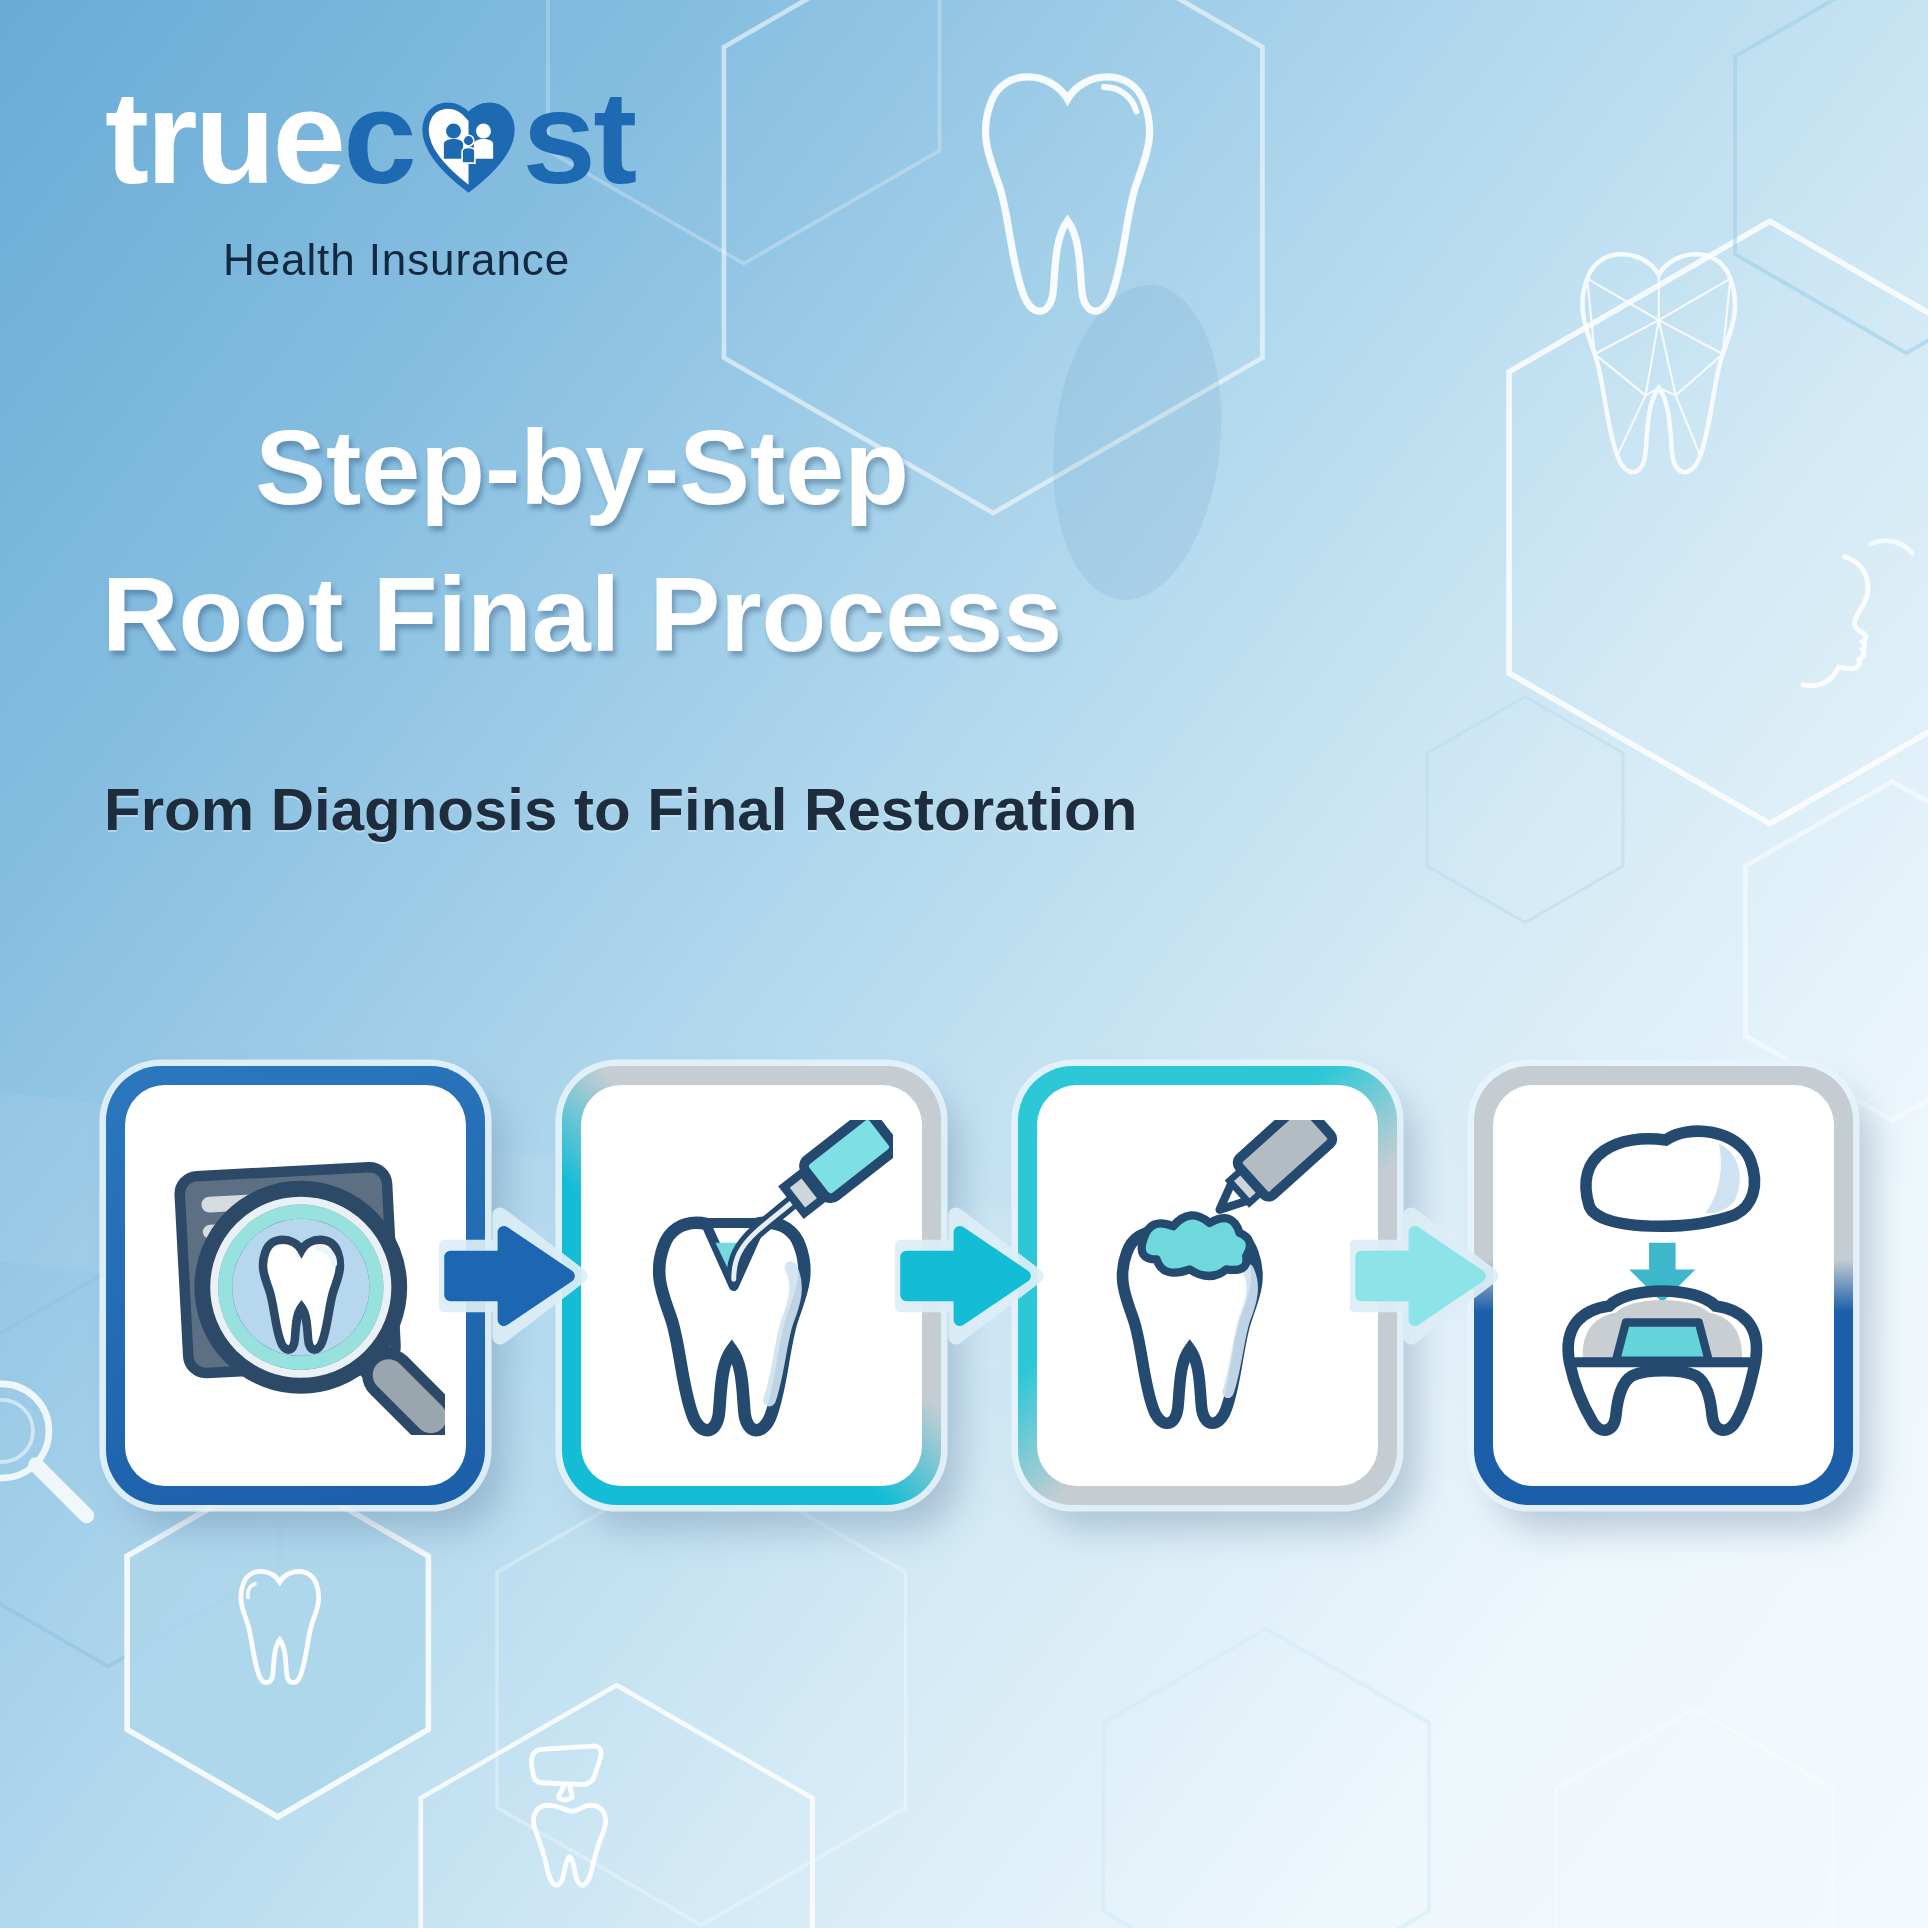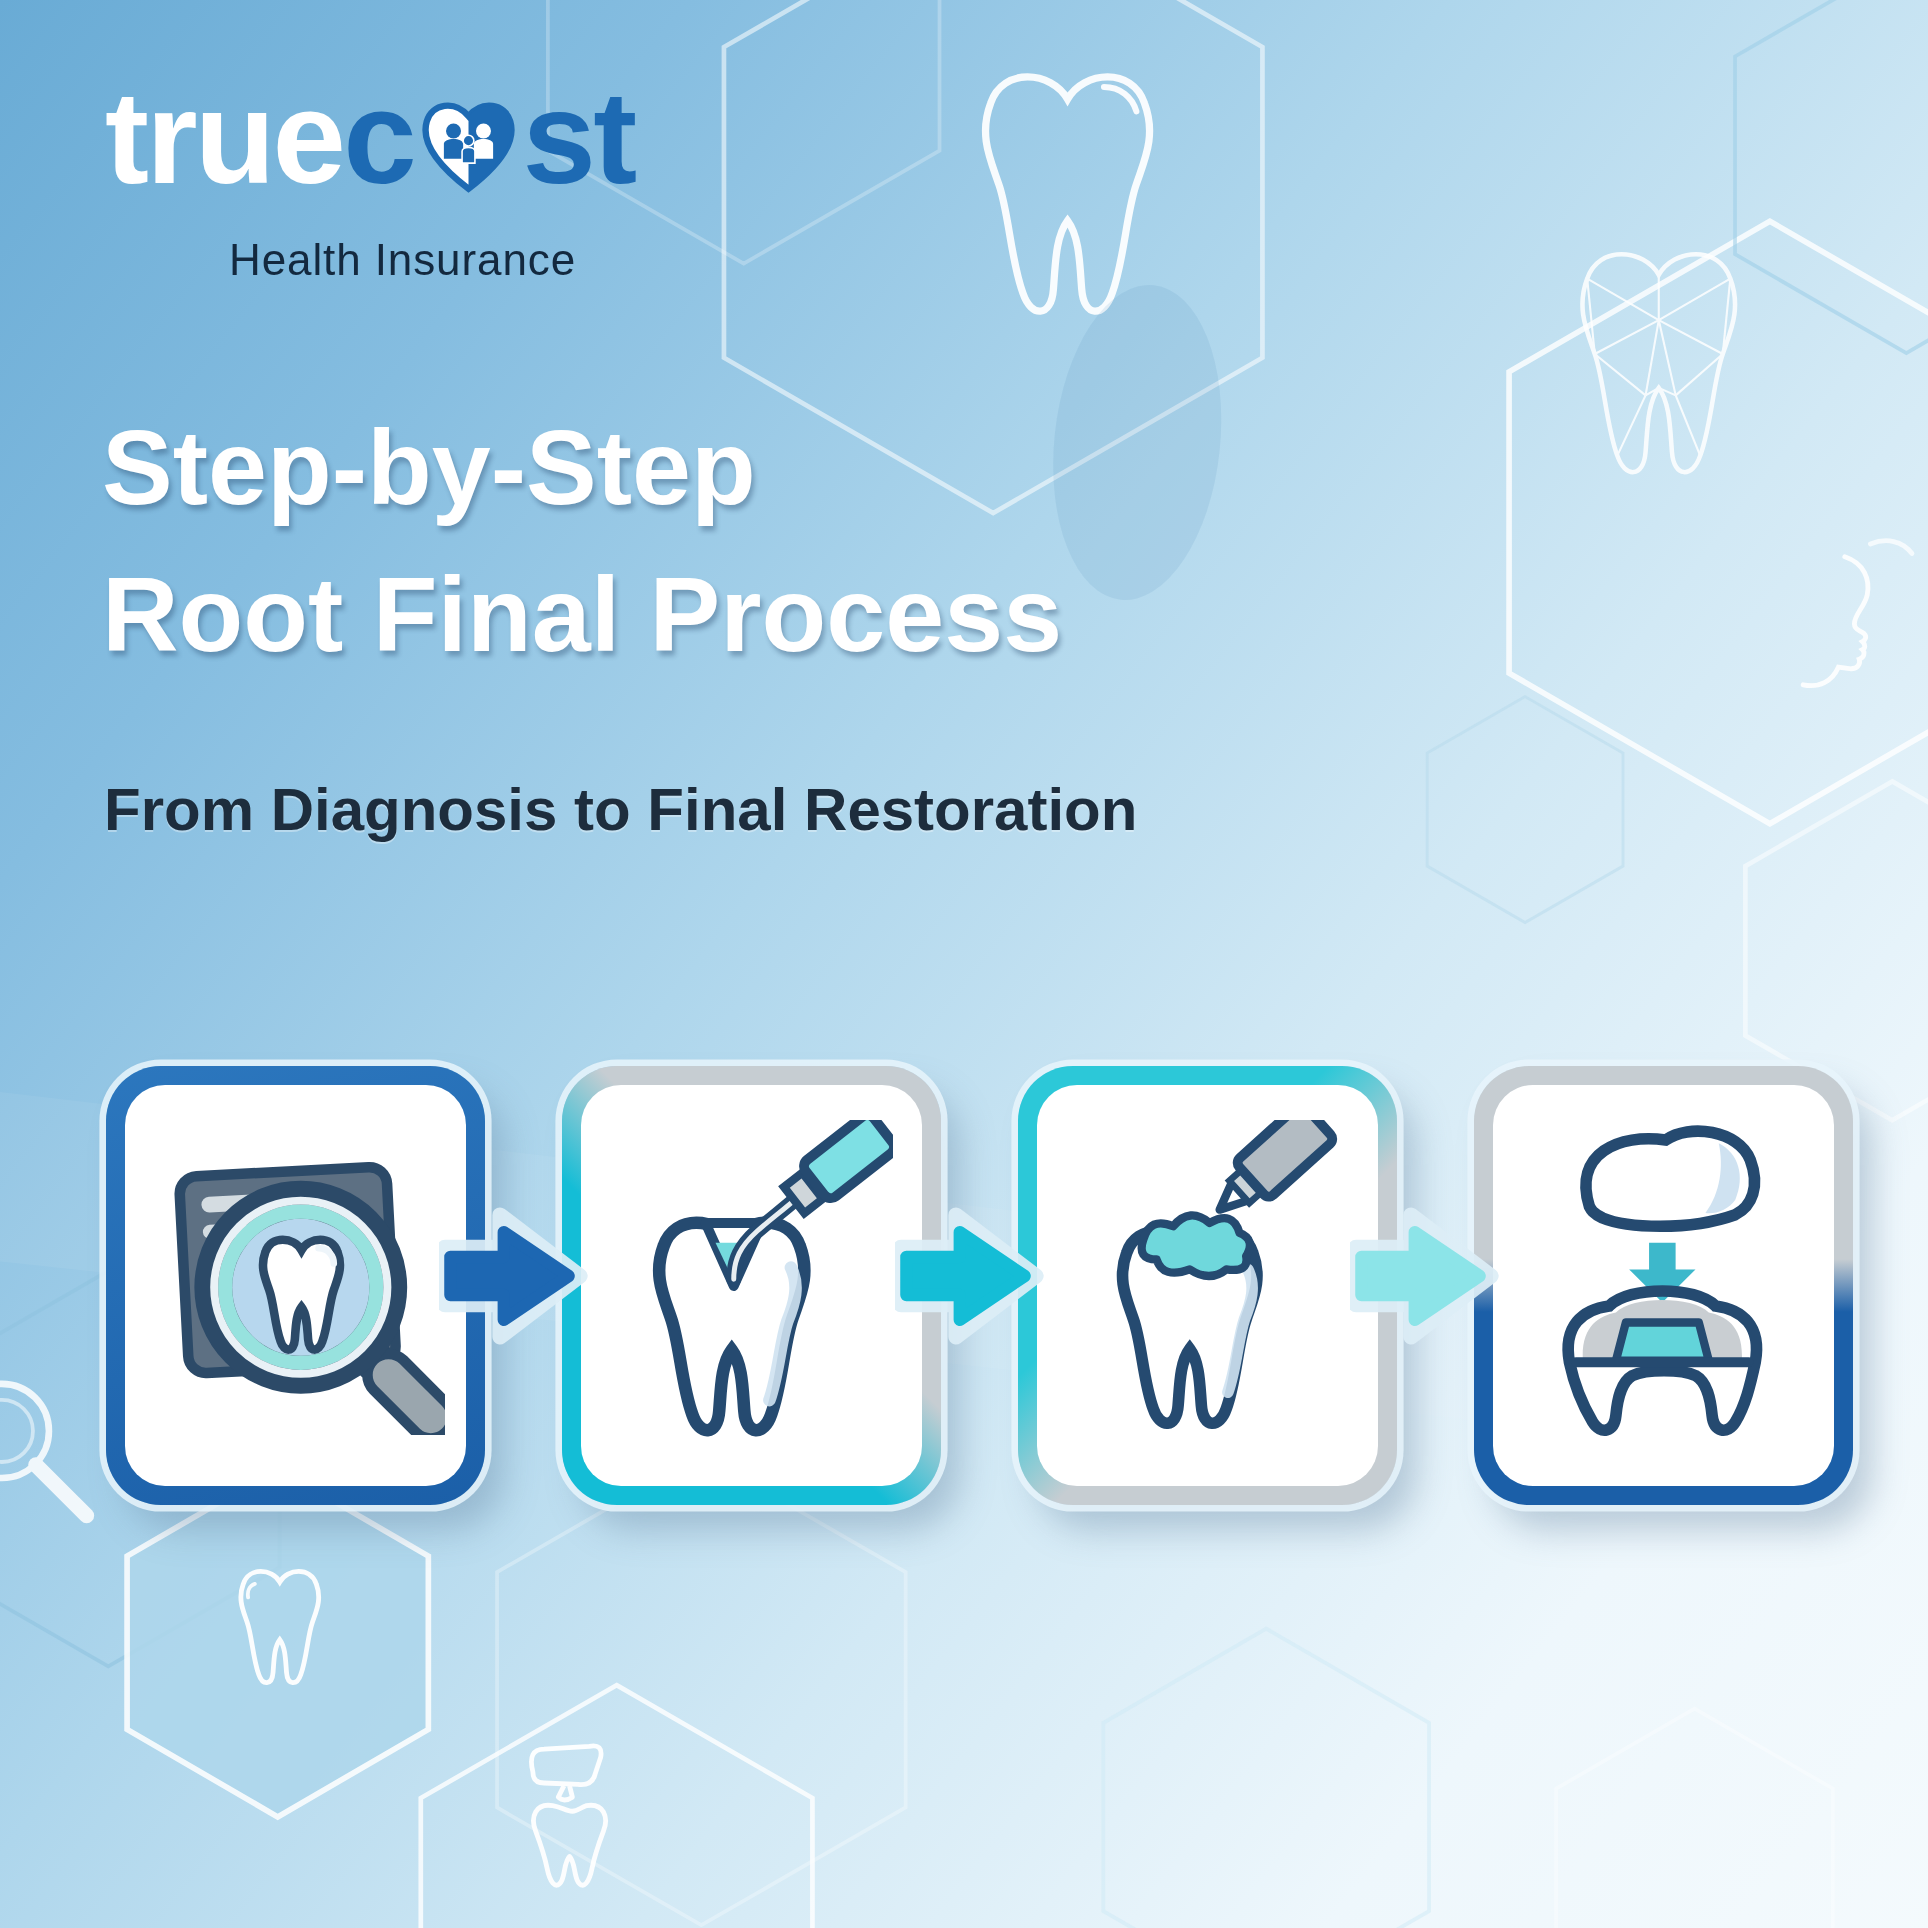--- a/index.html
+++ b/index.html
@@ -9,26 +9,26 @@
     background:linear-gradient(128deg,var(--bg_top,#69abd5) 0%,#85bde0 20%,var(--bg_mid,#aed6ec) 42%,#d2e9f5 62%,var(--bg_light,#eef7fc) 82%,#f4fafd 100%);
     padding-left:19px;
   }
   .deco{position:absolute;left:0;top:0;z-index:1;}
   
   .logo{position:absolute;left:105px;top:72px;z-index:3;display:flex;align-items:center;
         font-weight:bold;font-size:132px;letter-spacing:-2.8px;line-height:1;}
   .logo .lw{color:var(--logo_white,#fff);}
   .logo .lb{color:var(--brand_blue,#1d6ab3);}
   .logo-heart{width:107px;height:107px;margin:0 0.9px;transform:translateY(7.5px);}
-  .tagline{position:absolute;left:229px;top:235px;z-index:3;font-size:44px;font-weight:500;
+  .tagline{position:absolute;left:223px;top:235px;z-index:3;font-size:44px;font-weight:500;
         letter-spacing:0.9px;color:var(--tagline_dark,#13293f);}
   
   .title{position:absolute;left:102px;top:394px;z-index:3;color:var(--title_white,#fff);
         font-size:106px;font-weight:bold;line-height:1.39;
-        text-shadow:2.8px 4.7px 5.6px rgba(25,55,90,.33);}
+        text-shadow:2.8px 4.7px 5.6px rgba(25,55,90,.33);text-align:center;}
   .subtitle{position:absolute;left:104px;top:753px;z-index:3;font-size:60px;font-weight:600;
         color:var(--subtitle_dark,#1d2d3d);text-shadow:0 1.9px 0 rgba(255,255,255,.35);margin-top:22px;}
   
   .card{position:absolute;top:1066px;width:379px;height:439px;border-radius:55px;z-index:3;
         box-shadow:0 0 0 6.6px rgba(232,244,251,.85), 19px 24.5px 34px rgba(100,132,160,.38);}
   .card-inner{position:absolute;left:19px;top:19px;right:19px;bottom:19px;background:#fff;
         border-radius:40px;display:flex;align-items:center;justify-content:center;}
   .frame-blue{background:linear-gradient(165deg,var(--blue_frame_light,#2c77be),var(--blue_frame,#1b5fa8));}
   .frame-teal-gray{background:linear-gradient(45deg,var(--arrow_teal,#14bdd6) 0%,var(--arrow_teal,#14bdd6) 40%,var(--gray_frame,#c6cdd2) 58%);}
   .frame-gray-teal{background:linear-gradient(135deg,#2cc8d8 0%,#2cc8d8 38%,var(--gray_frame,#c6cdd2) 58%);}

